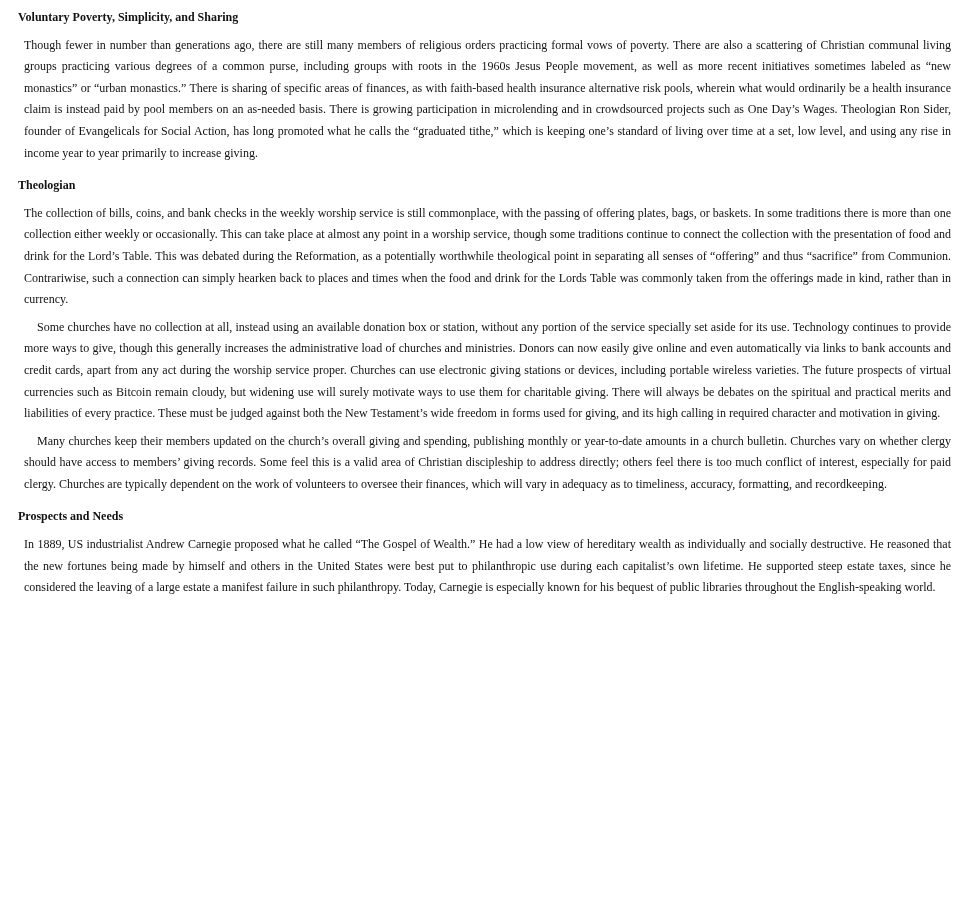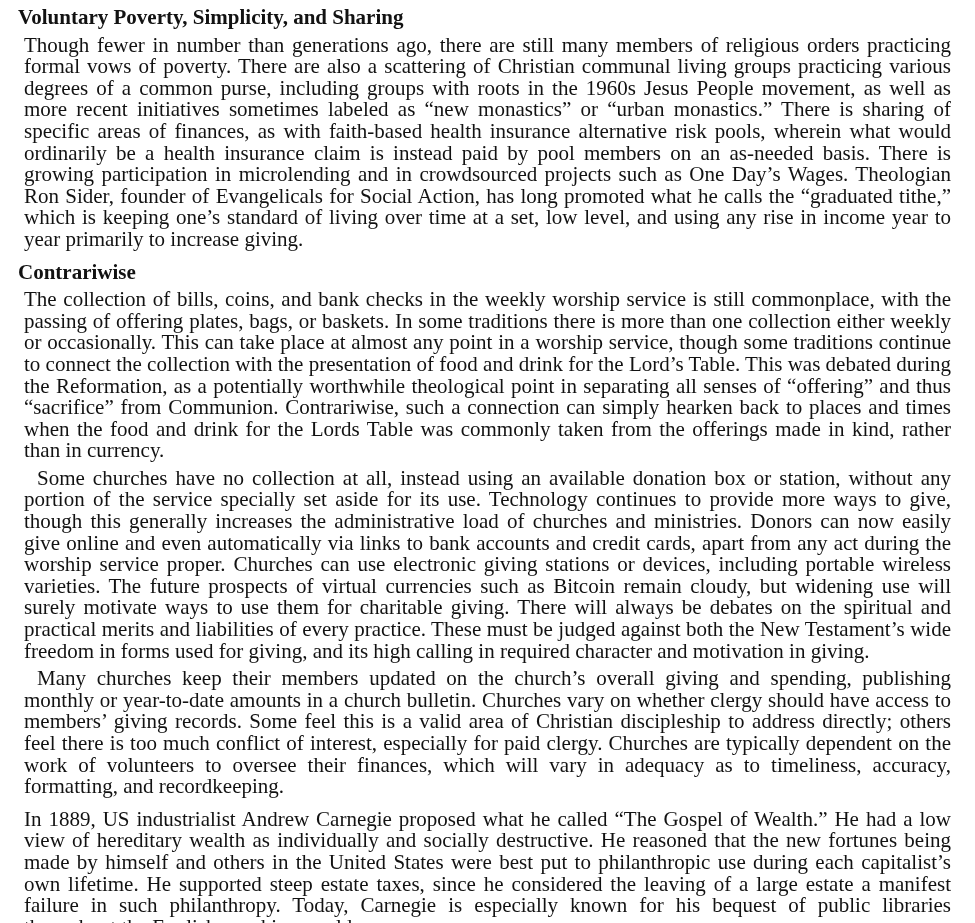--- a/index.html
+++ b/index.html
@@ -8,21 +8,21 @@
     padding: 0;
     background: #ffffff;
   }
   .page {
     width: 975px;
     height: 923px;
     box-sizing: border-box;
     background: #ffffff;
     padding: 7px 18px 0 18px;
     font-family: "Liberation Serif", "DejaVu Serif", serif;
-    font-size: 21px;
+    font-size: 12px;
     line-height: 21.6px;
     color: #121212;
     overflow: hidden;
   }
   .section { margin: 0; }
   .section + .section { margin-top: 11px; }
   .section-heading {
     font-size: inherit;
     line-height: inherit;
     font-weight: bold;
@@ -41,23 +41,24 @@
 <body>
 
 <div class="page">
 
   <div class="section">
     <h2 class="section-heading">Voluntary Poverty, Simplicity, and Sharing</h2>
     <p class="paragraph">Though fewer in number than generations ago, there are still many members of religious orders practicing formal vows of poverty. There are also a scattering of Christian communal living groups practicing various degrees of a common purse, including groups with roots in the 1960s Jesus People movement, as well as more recent initiatives sometimes labeled as “new monastics” or “urban monastics.” There is sharing of specific areas of finances, as with faith-based health insurance alternative risk pools, wherein what would ordinarily be a health insurance claim is instead paid by pool members on an as-needed basis. There is growing participation in microlending and in crowdsourced projects such as One Day’s Wages. Theologian Ron Sider, founder of Evangelicals for Social Action, has long promoted what he calls the “graduated tithe,” which is keeping one’s standard of living over time at a set, low level, and using any rise in income year to year primarily to increase giving.</p>
   </div>
 
   <div class="section">
-    <h2 class="section-heading">Contrariwise</h2>
+    <h2 class="section-heading">Theologian</h2>
     <p class="paragraph">The collection of bills, coins, and bank checks in the weekly worship service is still commonplace, with the passing of offering plates, bags, or baskets. In some traditions there is more than one collection either weekly or occasionally. This can take place at almost any point in a worship service, though some traditions continue to connect the collection with the presentation of food and drink for the Lord’s Table. This was debated during the Reformation, as a potentially worthwhile theological point in separating all senses of “offering” and thus “sacrifice” from Communion. Contrariwise, such a connection can simply hearken back to places and times when the food and drink for the Lords Table was commonly taken from the offerings made in kind, rather than in currency.</p>
     <p class="paragraph indent">Some churches have no collection at all, instead using an available donation box or station, without any portion of the service specially set aside for its use. Technology continues to provide more ways to give, though this generally increases the administrative load of churches and ministries. Donors can now easily give online and even automatically via links to bank accounts and credit cards, apart from any act during the worship service proper. Churches can use electronic giving stations or devices, including portable wireless varieties. The future prospects of virtual currencies such as Bitcoin remain cloudy, but widening use will surely motivate ways to use them for charitable giving. There will always be debates on the spiritual and practical merits and liabilities of every practice. These must be judged against both the New Testament’s wide freedom in forms used for giving, and its high calling in required character and motivation in giving.</p>
     <p class="paragraph indent">Many churches keep their members updated on the church’s overall giving and spending, publishing monthly or year-to-date amounts in a church bulletin. Churches vary on whether clergy should have access to members’ giving records. Some feel this is a valid area of Christian discipleship to address directly; others feel there is too much conflict of interest, especially for paid clergy. Churches are typically dependent on the work of volunteers to oversee their finances, which will vary in adequacy as to timeliness, accuracy, formatting, and recordkeeping.</p>
   </div>
 
   <div class="section">
+    <h2 class="section-heading">Prospects and Needs</h2>
     <p class="paragraph">In 1889, US industrialist Andrew Carnegie proposed what he called “The Gospel of Wealth.” He had a low view of hereditary wealth as individually and socially destructive. He reasoned that the new fortunes being made by himself and others in the United States were best put to philanthropic use during each capitalist’s own lifetime. He supported steep estate taxes, since he considered the leaving of a large estate a manifest failure in such philanthropy. Today, Carnegie is especially known for his bequest of public libraries throughout the English-speaking world.</p>
   </div>
 
 </div>
 
 </body></html>

